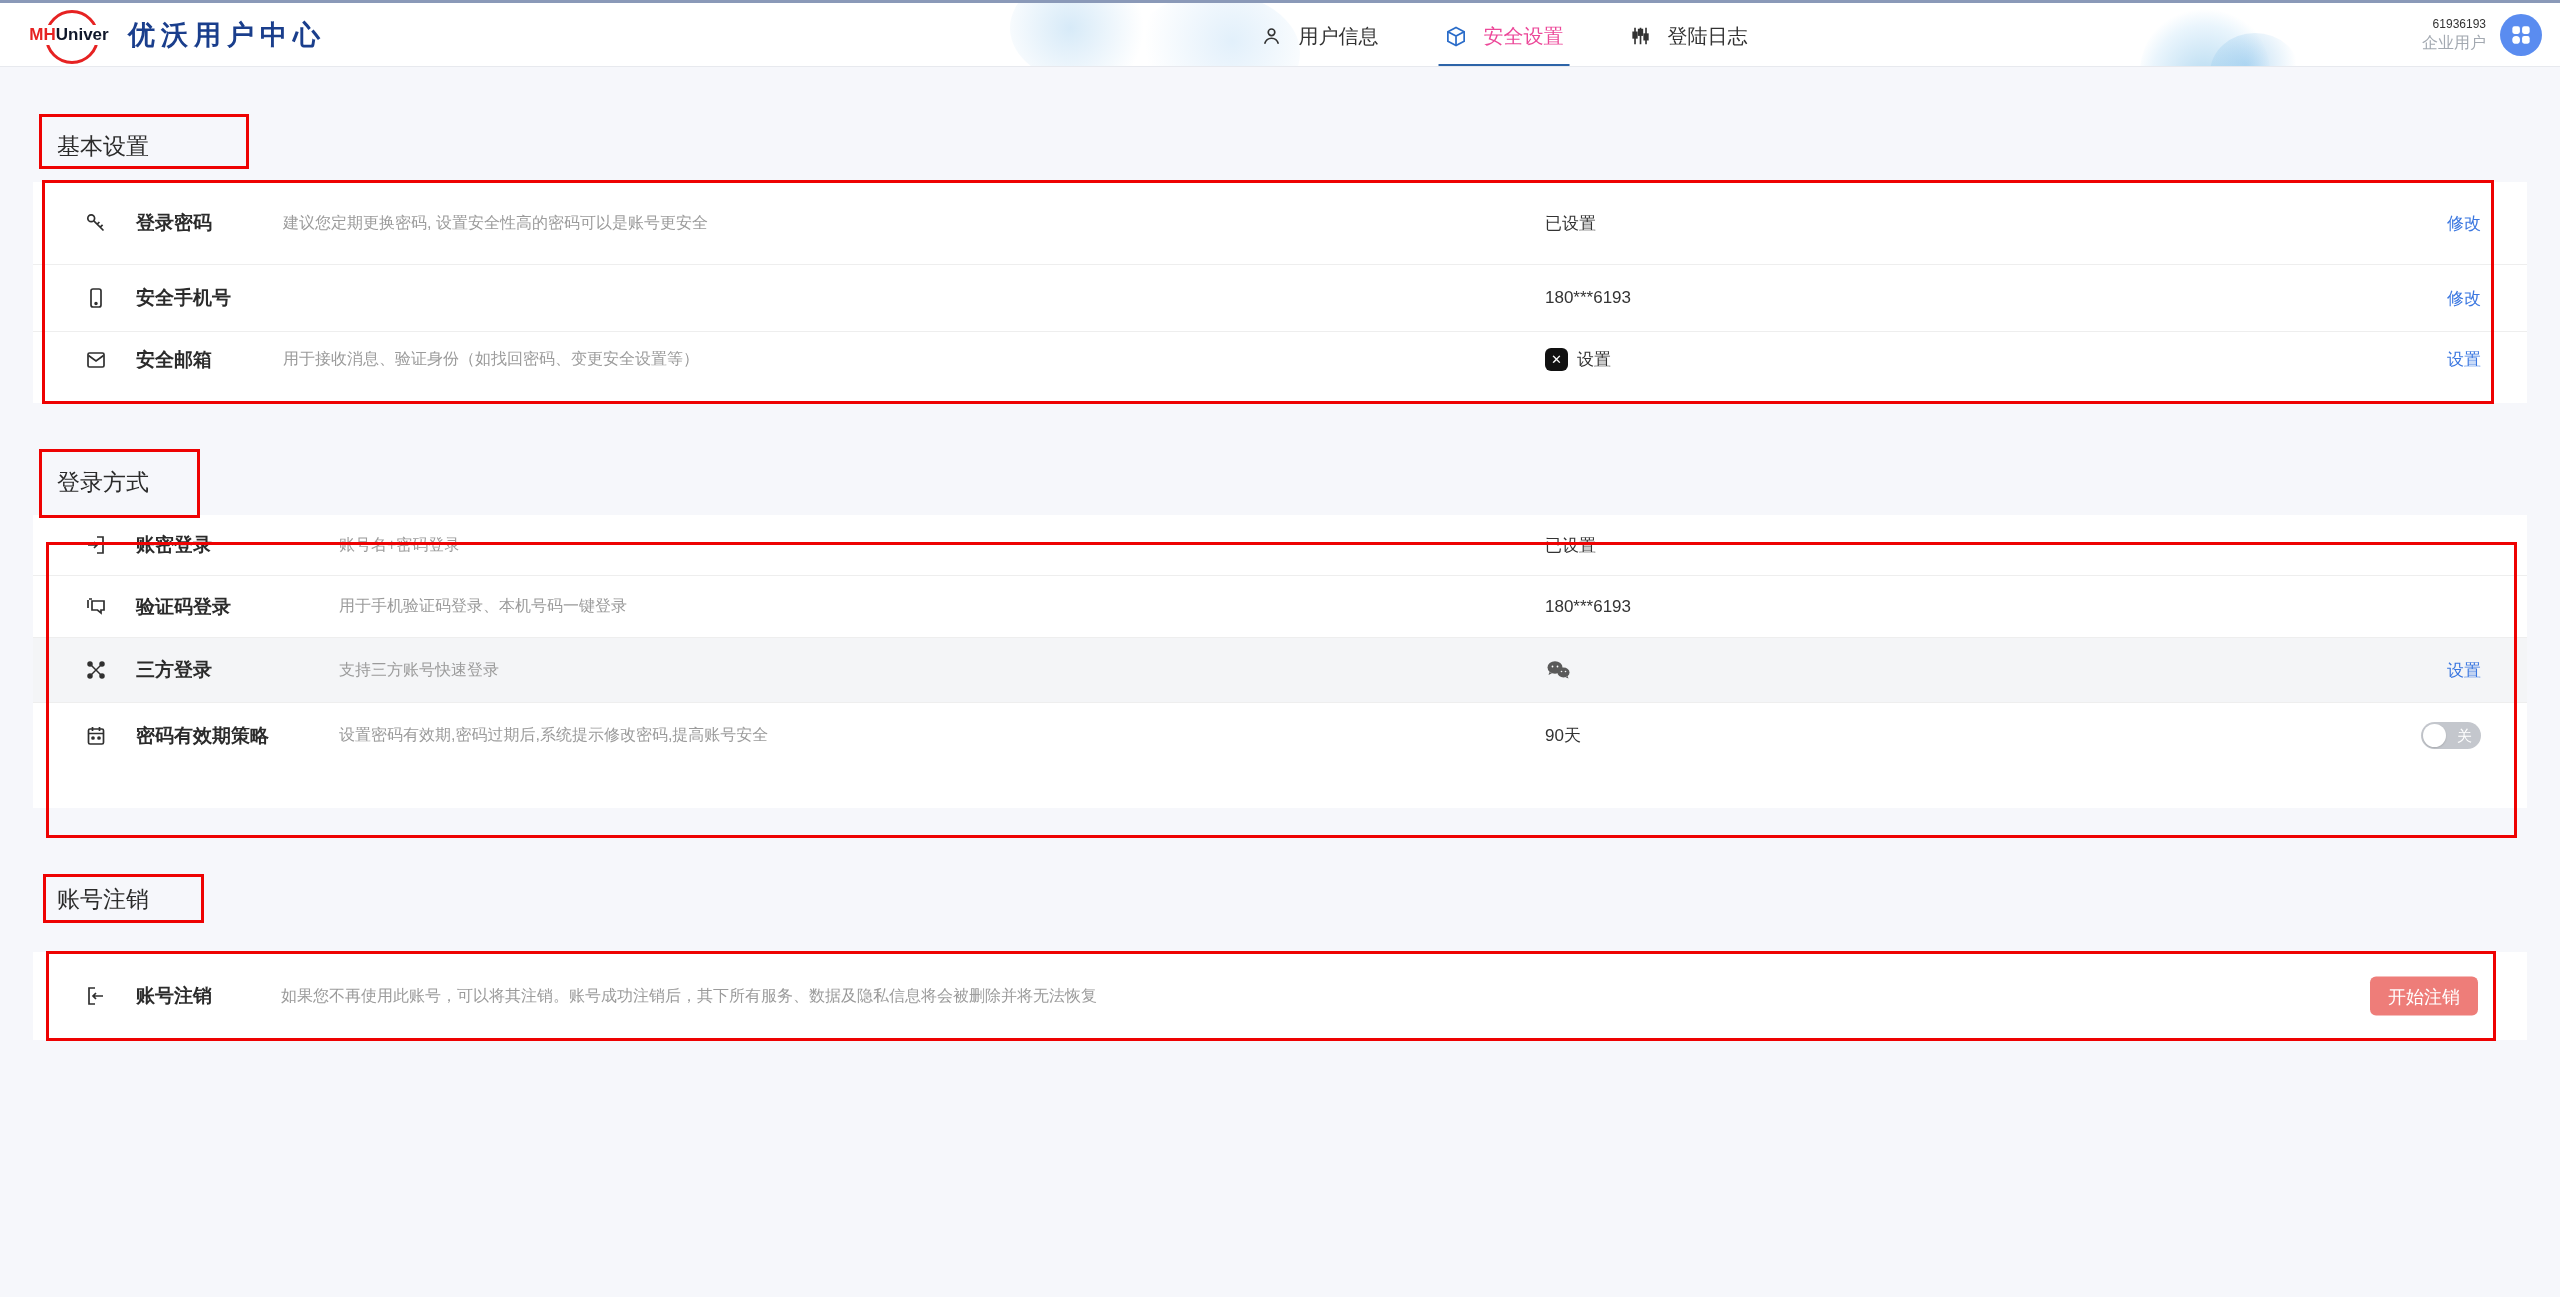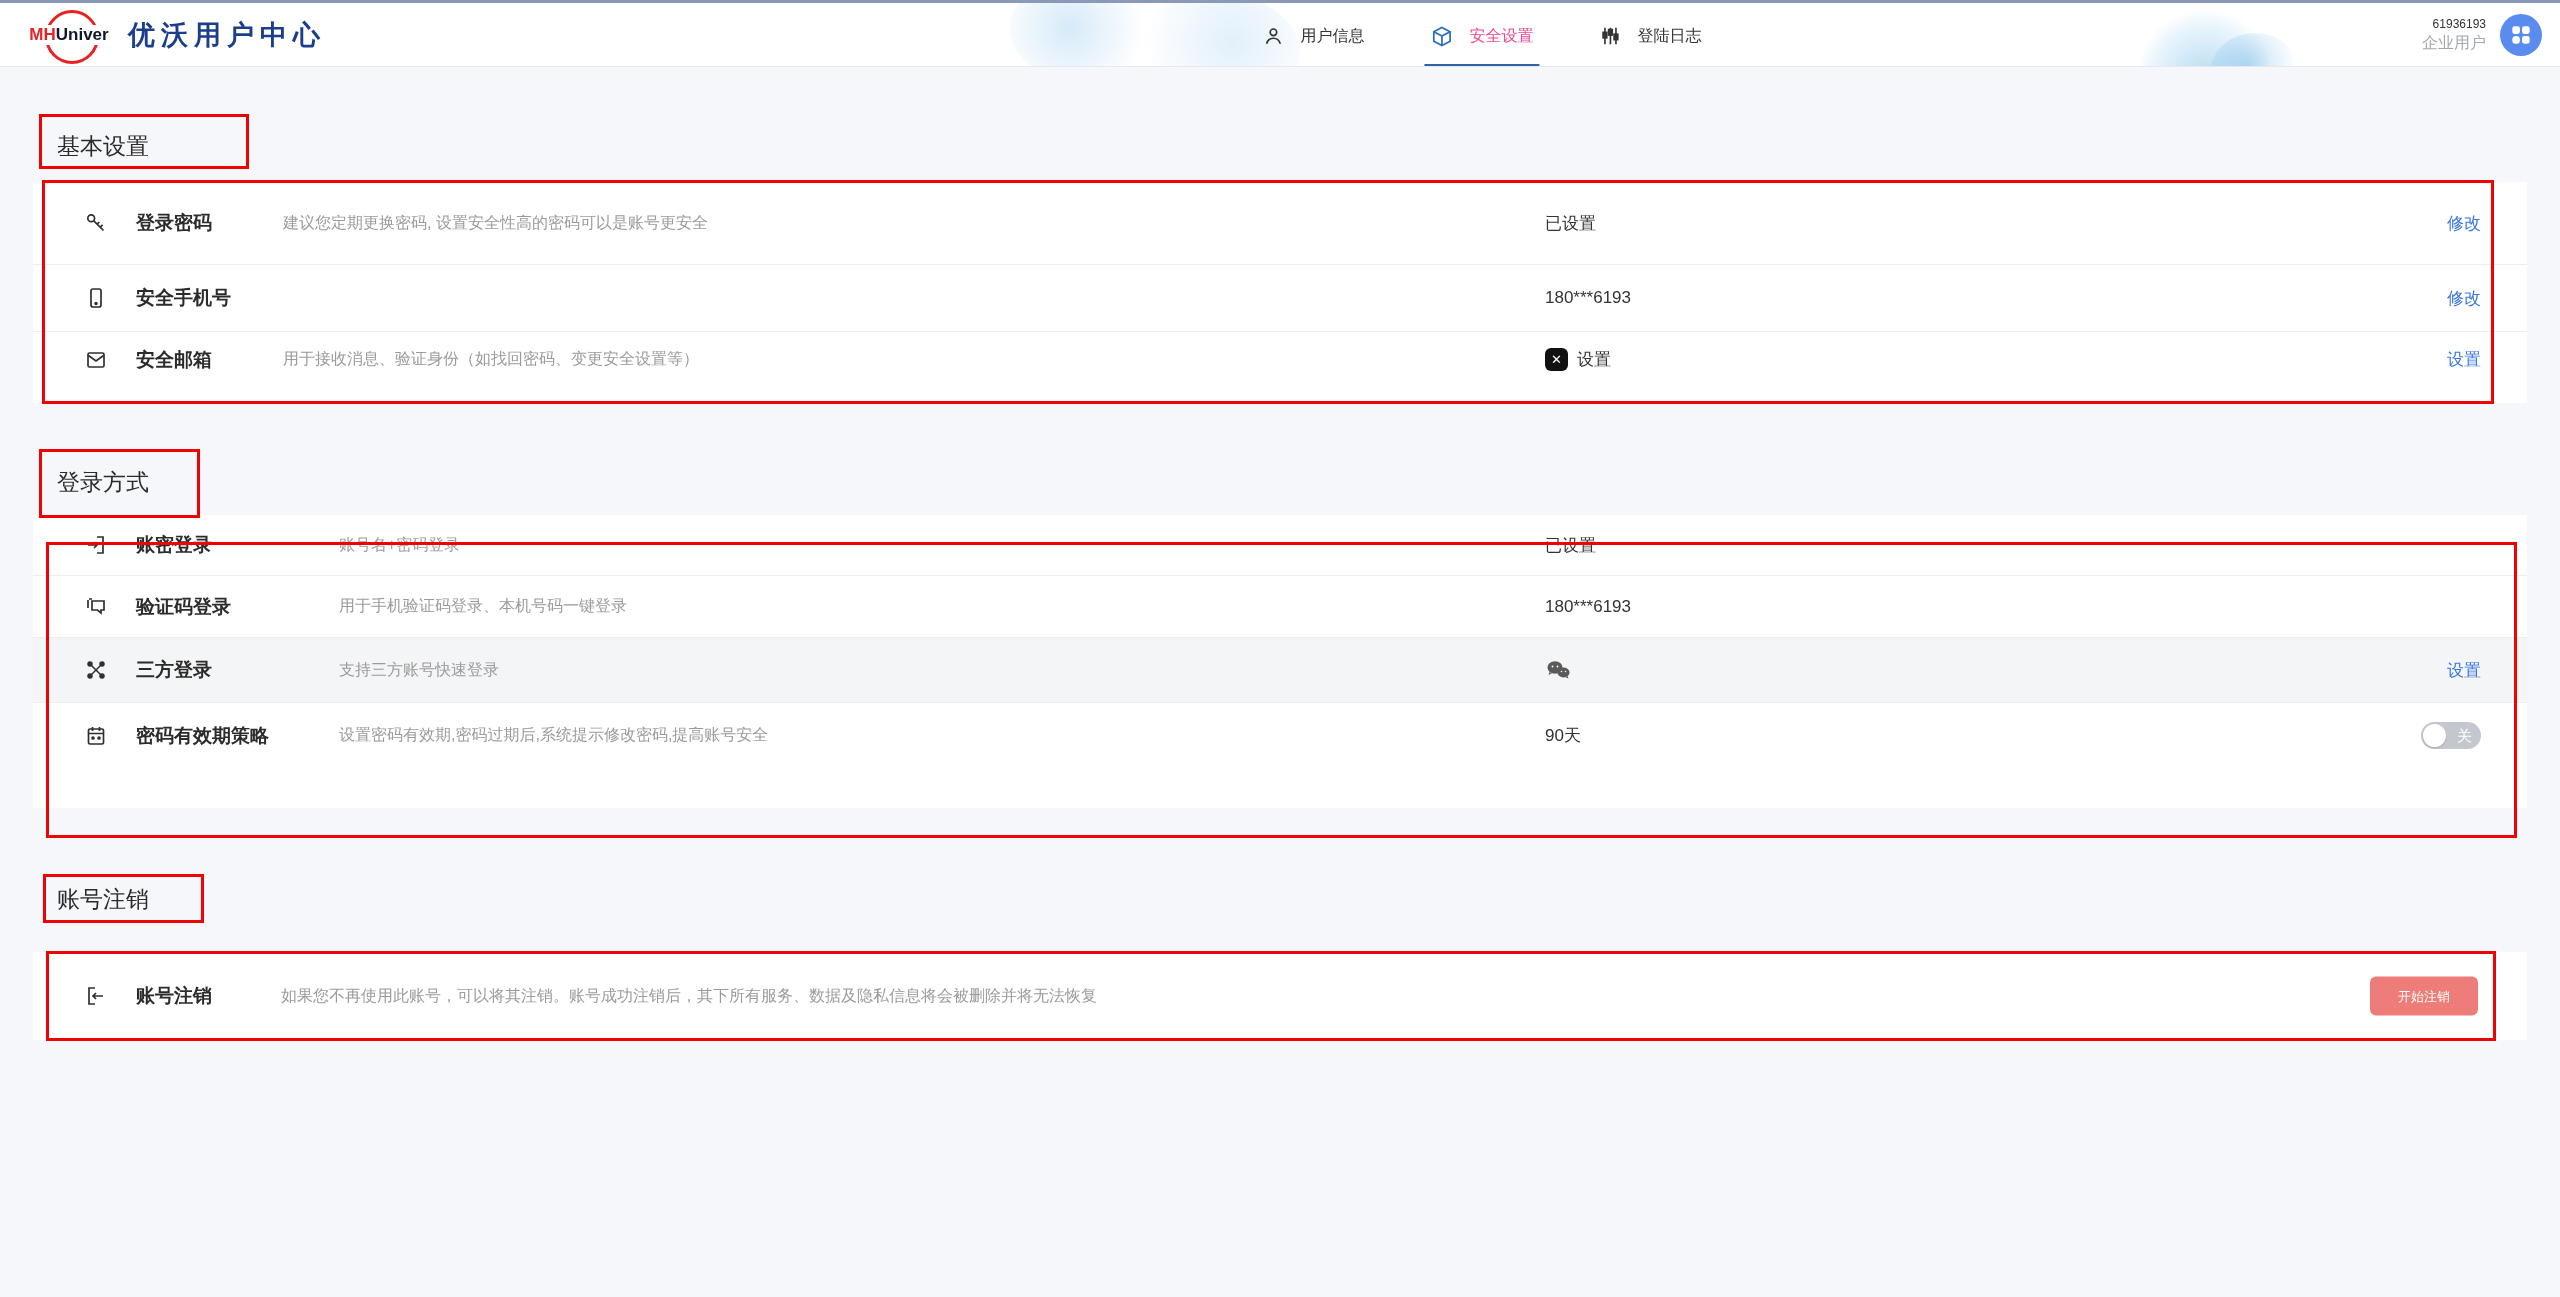--- a/index.html
+++ b/index.html
@@ -19,21 +19,21 @@
   .logo { position:absolute; left:38px; top:0; height:64px; display:flex; align-items:center; }
   .logo-ring { position:relative; width:62px; height:50px; display:flex; align-items:center; justify-content:center; }
   .logo-ring::before { content:""; position:absolute; left:7px; top:0; width:48px; height:48px;
             border:3px solid #e62222; border-radius:50%; }
   .logo-text { position:relative; font-size:17px; font-weight:bold; background:#fff; padding:0 1px; letter-spacing:0; white-space:nowrap; }
   .logo-mh { color:#e62222; }
   .logo-univer { color:#0f172a; }
   .site-title { margin-left:28px; font-size:27px; font-weight:bold; color:#1a3e8c; letter-spacing:6px; }
 
   .nav { position:absolute; left:50%; top:0; transform:translateX(-4%); height:66px; display:flex; gap:66px; }
-  .nav-item { position:relative; display:flex; align-items:center; gap:16px; font-size:16px; color:#333; cursor:pointer; height:100%; }
+  .nav-item { position:relative; display:flex; align-items:center; gap:16px; font-size:20px; color:#333; cursor:pointer; height:100%; }
   .nav-item svg { display:block; }
   .nav-item.active { color:#ec4899; }
   .nav-item.active::after { content:""; position:absolute; left:-6px; right:-6px; bottom:0; height:5px; background:#2d64a8; }
 
   .userbox { position:absolute; right:18px; top:0; height:64px; display:flex; align-items:center; gap:14px; }
   .usertext { text-align:right; line-height:1.35; }
   .uid { font-size:12px; color:#333; }
   .utype { font-size:16px; color:#a3a9b1; }
   .avatar { width:42px; height:42px; border-radius:50%; background:#5a8cf0; display:flex; align-items:center; justify-content:center; cursor:pointer; }
 
@@ -63,21 +63,21 @@
 
   .badge-x { width:23px; height:23px; background:#111; border-radius:6px; color:#fff;
              display:flex; align-items:center; justify-content:center; font-size:13px; font-weight:bold; }
 
   .toggle { position:absolute; right:46px; width:60px; height:27px; background:#c4c7cd; border-radius:14px; cursor:pointer; }
   .toggle-knob { position:absolute; left:2px; top:2px; width:23px; height:23px; background:#fff; border-radius:50%; box-shadow:0 1px 2px rgba(0,0,0,.15); }
   .toggle-label { position:absolute; right:9px; top:50%; transform:translateY(-50%); color:#fff; font-size:15px; }
 
   .danger-btn { position:absolute; right:49px; top:50%; transform:translateY(-50%);
                 width:108px; height:39px; background:#ee7d79; border:none; border-radius:6px;
-                color:#fff; font-size:13px; cursor:pointer; font-family:inherit; }
+                color:#fff; font-size:18px; cursor:pointer; font-family:inherit; }
 
   
   .anno { position:absolute; border:3px solid #ee0202; z-index:40; pointer-events:none; }
   #anno1 { left:39px;  top:114px; width:210px;  height:55px; }
   #anno2 { left:42px;  top:180px; width:2452px; height:224px; }
   #anno3 { left:39px;  top:449px; width:161px;  height:69px; }
   #anno4 { left:46px;  top:542px; width:2471px; height:296px; }
   #anno5 { left:43px;  top:874px; width:161px;  height:49px; }
   #anno6 { left:46px;  top:951px; width:2450px; height:90px; }
 </style>

